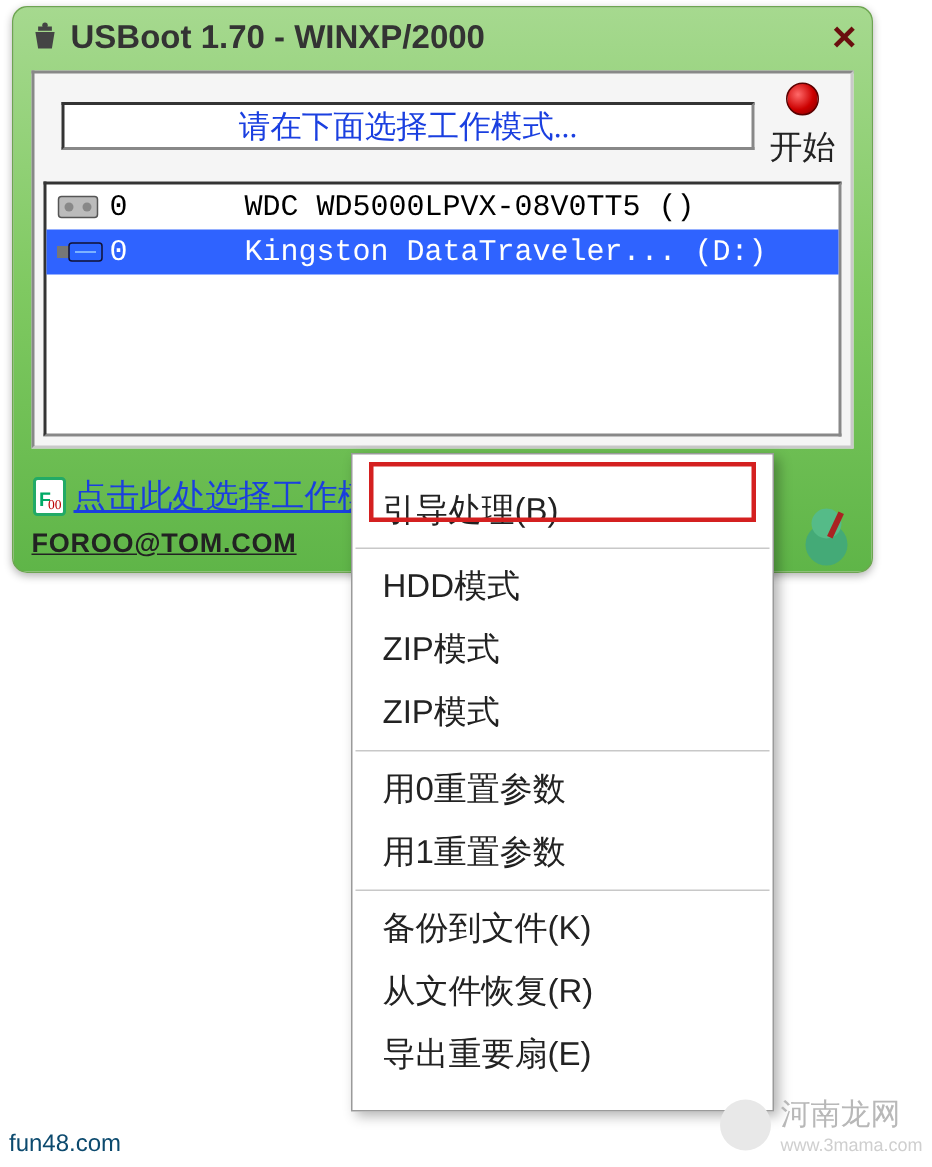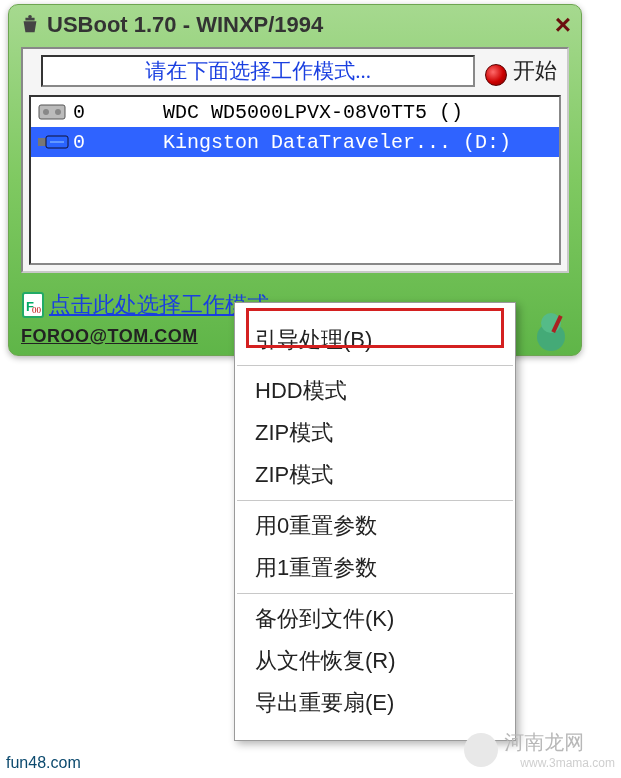--- a/index.html
+++ b/index.html
@@ -47,23 +47,24 @@
     .instr-box {
       flex: 1;
       background: #fff;
       border: 2px inset #888;
       height: 32px;
       display:flex; align-items:center; justify-content:center;
       font-size: 21px; color: #1a3fe0;
       font-family: SimSun, serif;
     }
     .start-btn {
-      display:flex; align-items:flex-end; gap:6px;
+      display:flex; align-items:center; gap:6px;
       font-size: 22px; color:#222;
       padding: 0 4px;
+      flex-direction: column;
     }
     .red-dot {
       width: 22px; height: 22px; border-radius: 50%;
       background: radial-gradient(circle at 35% 35%, #ff6a6a, #c00 55%, #7a0000);
       border: 1px solid #5a0000;
     }
     .drive-list {
       margin-top: 8px;
       background:#fff;
       border: 2px inset #888;
@@ -127,32 +128,32 @@
       position:absolute; left:6px; bottom:6px;
       font-size:16px; color:#0c4a6e; font-family: Arial;
     }
     .wm-right {
       position:absolute; right:6px; bottom:8px;
       display:flex; align-items:center; gap:6px;
       color:#bfbfbf; font-size:20px;
     }
     .wm-right .ghost { width:34px; height:34px; border-radius:50%; background:#e8e8e8; display:inline-block; }
     .wm-right .cn { font-size:20px; color:#b8b8b8; }
-    .wm-right .url { font-size:12px; color:#cfcfcf; display:block; text-align:right;margin-left:16px; }
+    .wm-right .url { font-size:12px; color:#cfcfcf; display:block; text-align:right; }
   </style>
 </head>
 <body>
 
 <div class="window">
   <div class="titlebar">
     <svg class="app-icon" viewBox="0 0 24 24">
         <path fill="#444" d="M7 4h10v3H7zM5 8h14l-2 12H7z"></path>
         <circle cx="12" cy="3" r="2" fill="#444"></circle>
       </svg>
-    <span class="title-text">USBoot 1.70 - WINXP/1994</span>
+    <span class="title-text">USBoot 1.70 - WINXP/2000</span>
     <span class="close-x">×</span>
   </div>
 
   <div class="panel">
     <div class="toprow">
       <div class="instr-box">
         <span>请在下面选择工作模式...</span>
       </div>
       <div class="start-btn">
         <span class="red-dot"></span>

